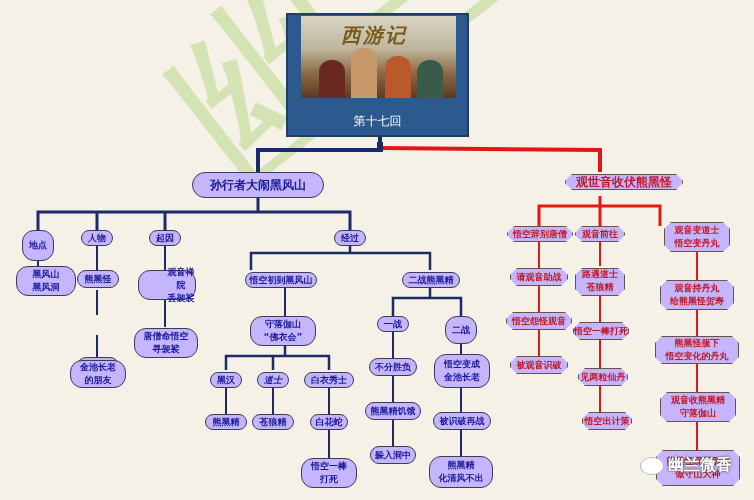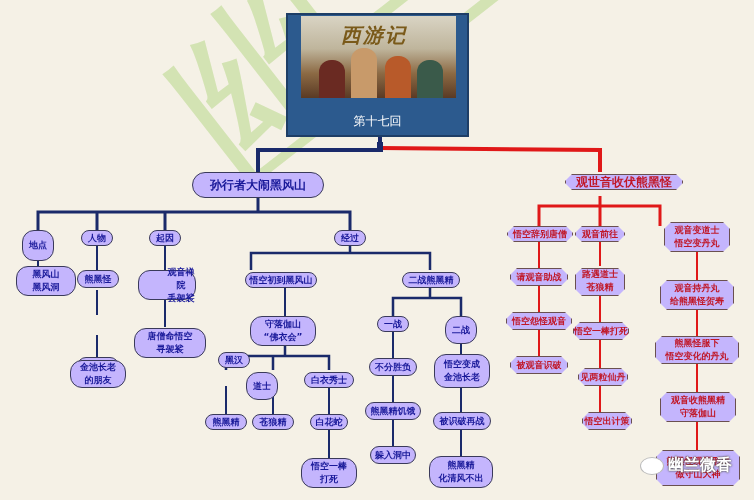--- a/index.html
+++ b/index.html
@@ -98,31 +98,31 @@
 
 <div class="node blue" style="left:81px;top:230px;width:32px;height:16px;">人物</div>
 <div class="node blue" style="left:77px;top:270px;width:42px;height:18px;">熊黑怪</div>
 <div class="node blue" style="left:77px;top:317px;width:42px;height:18px;margin-top:40px;">黑缨枪</div>
 <div class="node blue" style="left:70px;top:360px;width:56px;height:28px;">金池长老
 的朋友</div>
 
 <div class="node blue" style="left:149px;top:230px;width:32px;height:16px;">起因</div>
 <div class="node blue" style="left:138px;top:270px;width:58px;height:30px;padding-left:28px;">观音禅院
 丢袈裟</div>
-<div class="node blue" style="left:134px;top:328px;width:72px;height:30px;">唐僧命悟空
+<div class="node blue" style="left:134px;top:328px;width:64px;height:30px;">唐僧命悟空
 寻袈裟</div>
 
 <div class="node blue" style="left:334px;top:230px;width:32px;height:16px;">经过</div>
 <div class="node blue" style="left:245px;top:272px;width:72px;height:16px;">悟空初到黑风山</div>
 <div class="node blue" style="left:250px;top:316px;width:66px;height:30px;">守落伽山
 “佛衣会”</div>
 
-<div class="node blue" style="left:210px;top:352px;width:32px;height:16px;margin-left:8px;">黑汉</div>
+<div class="node blue" style="left:210px;top:372px;width:32px;height:16px;">黑汉</div>
 <div class="node blue" style="left:205px;top:414px;width:42px;height:16px;">熊黑精</div>
-<div class="node blue" style="left:246px;top:372px;width:32px;height:28px;">道士</div>
+<div class="node blue" style="left:257px;top:372px;width:32px;height:16px;font-style:italic;">道士</div>
 <div class="node blue" style="left:252px;top:414px;width:42px;height:16px;">苍狼精</div>
 <div class="node blue" style="left:304px;top:372px;width:50px;height:16px;">白衣秀士</div>
 <div class="node blue" style="left:310px;top:414px;width:38px;height:16px;">白花蛇</div>
 <div class="node blue" style="left:301px;top:458px;width:56px;height:30px;">悟空一棒
 打死</div>
 
 <div class="node blue" style="left:402px;top:272px;width:58px;height:16px;">二战熊黑精</div>
 <div class="node blue" style="left:377px;top:316px;width:32px;height:16px;">一战</div>
 <div class="node blue" style="left:369px;top:358px;width:48px;height:18px;">不分胜负</div>
 <div class="node blue" style="left:365px;top:402px;width:56px;height:18px;">熊黑精饥饿</div>

